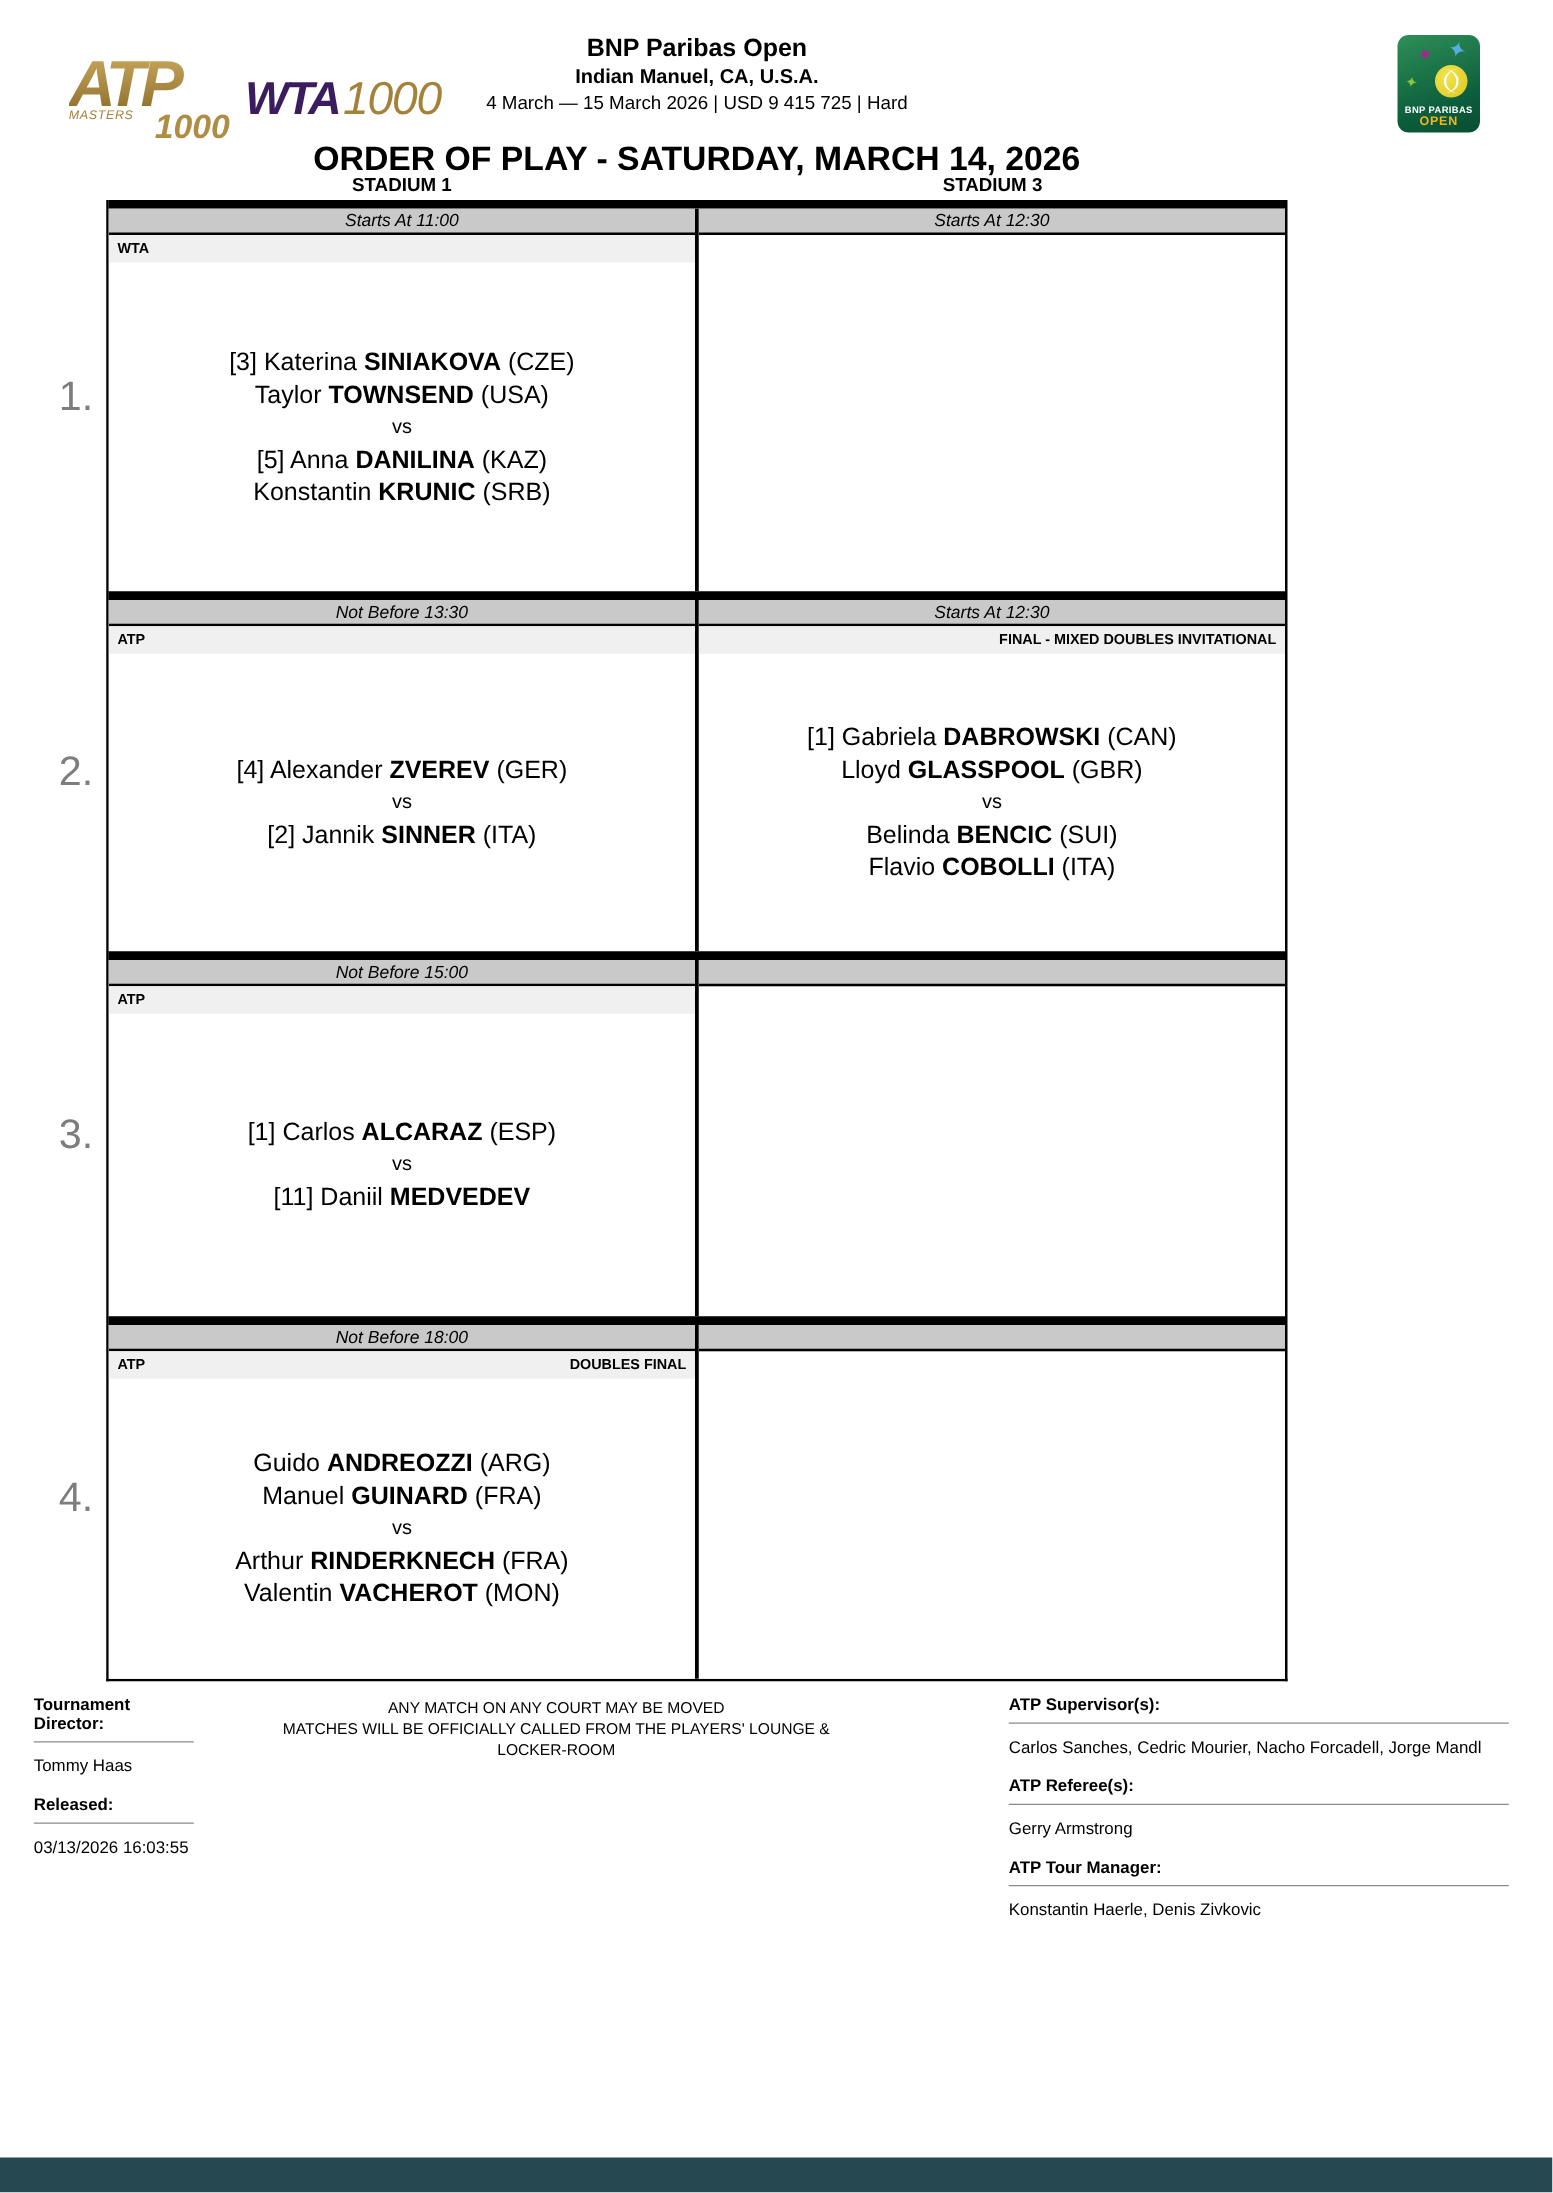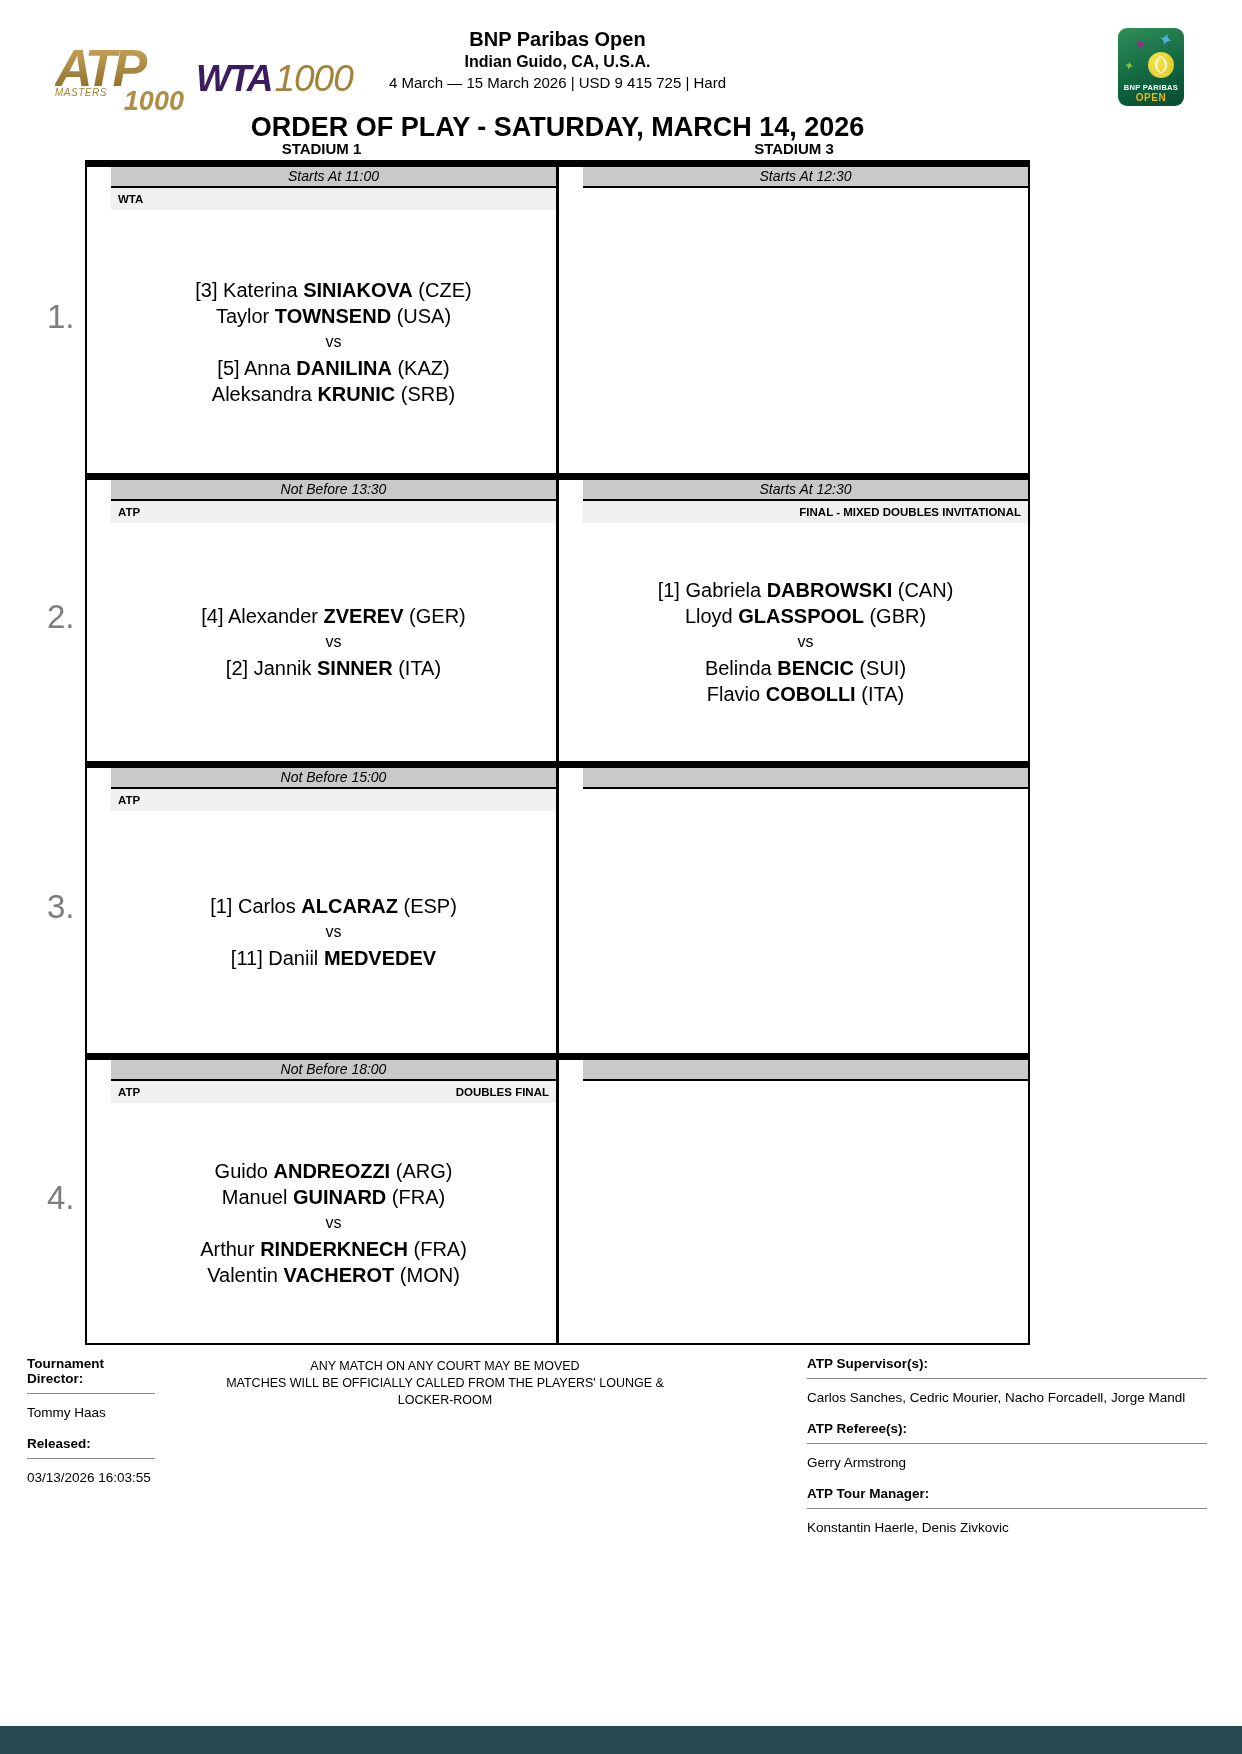--- a/index.html
+++ b/index.html
@@ -49,21 +49,21 @@
   .col-head.c1 { left:85px;  width:473px; }
   .col-head.c2 { left:558px; width:472px; }
 
   
   .grid { position:absolute; top:160px; left:85px; width:945px;
           border-left:2px solid #000; border-right:2px solid #000; border-bottom:2px solid #000; }
   .grid-row { position:relative; }
   .row-1 { height:313px; } .row-2 { height:288px; } .row-3 { height:292px; } .row-4 { height:290px; }
   .black-strip { height:7px; background:#000; }
   .cells { display:flex; height:calc(100% - 7px); }
-  .cell { flex:1; display:flex; flex-direction:column; overflow:hidden; background:#fff;padding-left:24px; }
+  .cell { flex:1; display:flex; flex-direction:column; overflow:hidden; background:#fff; }
   .cell + .cell { border-left:3px solid #000; }
   .time-bar { height:21px; background:#c9c9c9; border-bottom:2px solid #000;
               text-align:center; font-style:italic; font-size:14px; line-height:19px; flex:none; }
   .tour-row { height:22px; background:#f0f0f0; display:flex; justify-content:space-between;
               align-items:center; padding:0 7px; font-weight:bold; font-size:11.5px; flex:none; }
   .match-lines { flex:1; display:flex; flex-direction:column; justify-content:center;
                  text-align:center; font-size:20px; line-height:26px; }
   .line b { font-weight:bold; }
   .line.vs { font-size:16px; }
   .row-number { position:absolute; left:-40px; top:50%; transform:translateY(-50%);
@@ -94,21 +94,21 @@
     </div>
   </div>
   <div class="wta-block">
     <span class="wta-word">WTA</span>
     <span class="wta-1000">1000</span>
   </div>
 </div>
 
 <div class="head-center">
   <div class="t-name">BNP Paribas Open</div>
-  <div class="t-loc">Indian Guido, CA, U.S.A.</div>
+  <div class="t-loc">Indian Manuel, CA, U.S.A.</div>
   <div class="t-meta">4 March — 15 March 2026 | USD 9 415 725 | Hard</div>
 </div>
 
 <div class="bnp-logo">
   <span class="bnp-star star-purple">✦</span>
   <span class="bnp-star star-blue">✦</span>
   <span class="bnp-star star-green">✦</span>
   <div class="bnp-ball"></div>
   <div class="bnp-text">BNP PARIBAS</div>
   <div class="bnp-open">OPEN</div>
@@ -128,21 +128,21 @@
           <div class="time-bar">Starts At 11:00</div>
           <div class="tour-row">
             <span class="tour">WTA</span>
             <span class="event"></span>
           </div>
           <div class="match-lines">
             <div class="line"><span>[3] Katerina </span><b>SINIAKOVA</b><span> (CZE)</span></div>
             <div class="line"><span>Taylor </span><b>TOWNSEND</b><span> (USA)</span></div>
             <div class="line vs">vs</div>
             <div class="line"><span>[5] Anna </span><b>DANILINA</b><span> (KAZ)</span></div>
-            <div class="line"><span>Aleksandra </span><b>KRUNIC</b><span> (SRB)</span></div>
+            <div class="line"><span>Konstantin </span><b>KRUNIC</b><span> (SRB)</span></div>
           </div>
         </div>
         <div class="cell">
           <div class="time-bar">Starts At 12:30</div>
           <div class="match-lines"></div>
         </div>
       </div>
     </div>
     <div class="grid-row row-2">
       <div class="row-number">2.</div>

